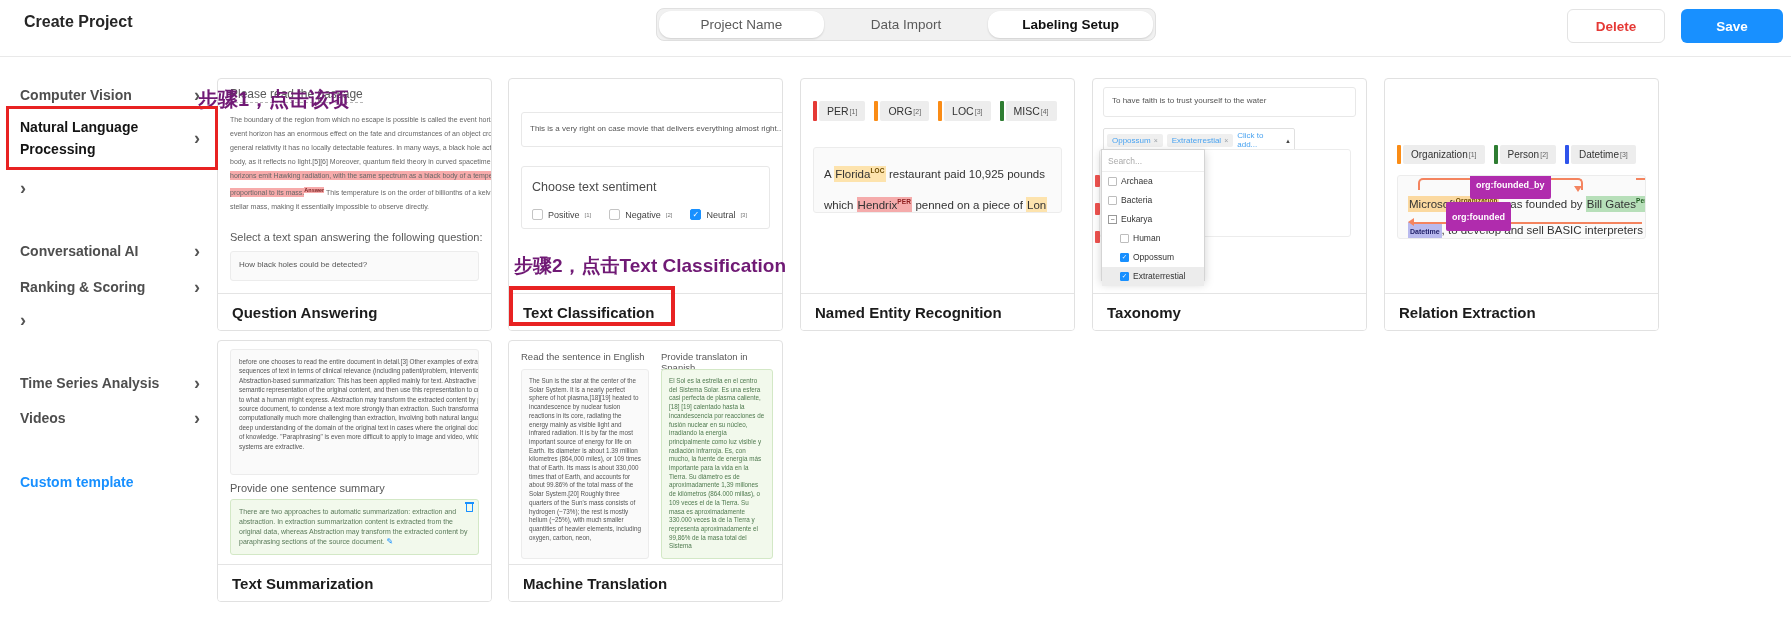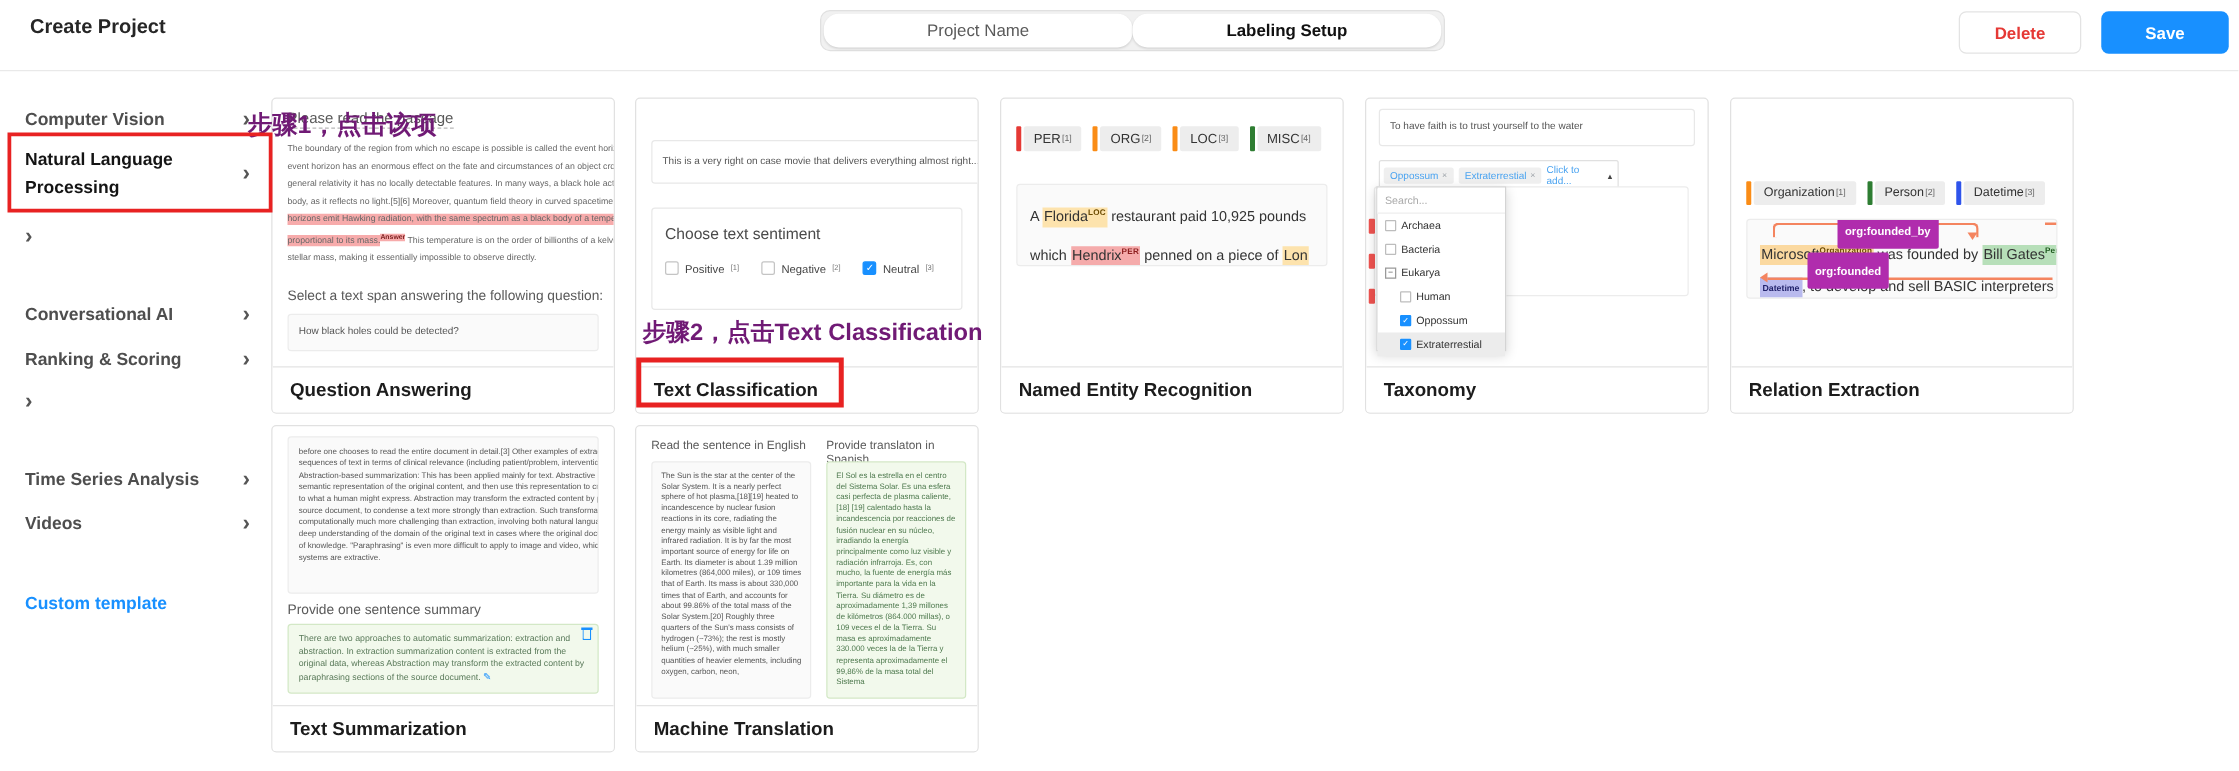--- a/index.html
+++ b/index.html
@@ -43,21 +43,21 @@
   .qa-header{position:absolute;left:12px;top:8px;font-size:12px;}
   .qa-header span{border-bottom:1px dashed #b8b8b8;padding-bottom:1px;}
   .qa-passage{position:absolute;left:12px;top:34px;width:330px;font-size:7px;line-height:14px;color:#666;}
   .hl-pink{background:#f7abab;padding:1px 0;}
   .answer-sup{font-size:5.5px;font-weight:700;color:#7c2020;background:#f7abab;vertical-align:super;}
   .qa-prompt{position:absolute;left:12px;top:152px;font-size:11px;}
   .qa-question{position:absolute;left:12px;right:12px;top:172px;height:30px;padding:8px;font-size:8px;color:#555;}
   
   .tc-sample{position:absolute;left:12px;right:-30px;top:33px;height:35px;padding:11px 8px;
              font-size:8px;color:#555;white-space:nowrap;overflow:hidden;}
-  .tc-box{position:absolute;left:12px;right:12px;top:87px;height:82px;padding:13px 10px;}
+  .tc-box{position:absolute;left:12px;right:12px;top:87px;height:63px;padding:13px 10px;}
   .tc-prompt{font-size:12.5px;color:#4a4a4a;}
   .tc-choices{display:flex;gap:18px;margin-top:15px;align-items:center;}
   .choice{display:flex;align-items:center;gap:5px;font-size:9px;color:#444;}
   .choice sup{font-size:6px;color:#777;}
   .cb{width:11px;height:11px;border:1.5px solid #c4c4c4;border-radius:2px;background:#fff;
       box-sizing:border-box;display:inline-flex;align-items:center;justify-content:center;}
   .cb.checked{background:#1890ff;border-color:#1890ff;}
   .cb.checked::after{content:"✓";color:#fff;font-size:8px;font-weight:700;}
   
   .tagrow{position:absolute;left:12px;display:flex;gap:9px;}
@@ -150,20 +150,21 @@
 </style>
 </head>
 <body>
 
 <div class="page">
 
   <div class="topbar">
     <div class="page-title">Create Project</div>
     <div class="tabs">
       <div class="tab pill">Project Name</div>
+      <div class="tab">Data Import</div>
       <div class="tab pill active">Labeling Setup</div>
     </div>
     <div class="btn btn-delete">Delete</div>
     <div class="btn btn-save">Save</div>
   </div>
 
   <div class="sidebar">
     <div class="side-item" style="top:28px">
       <span class="side-label">Computer Vision</span>
       <span class="chev"></span>

